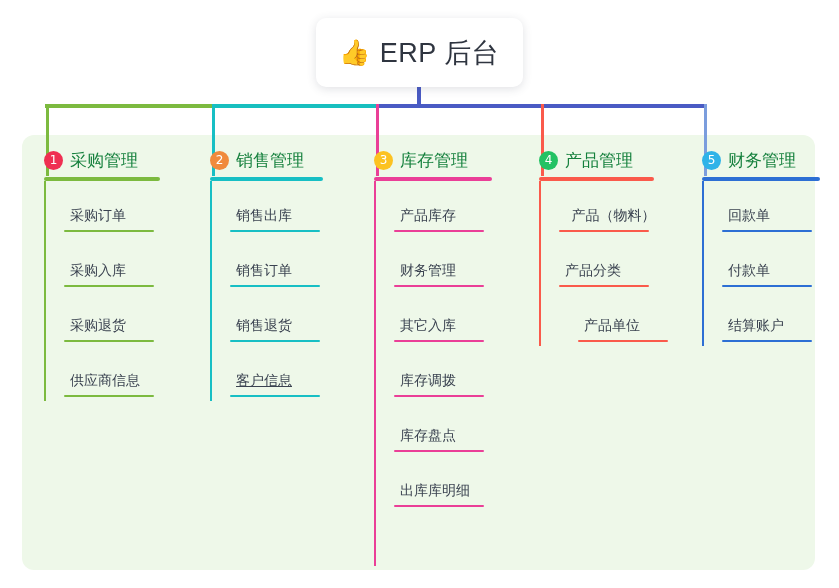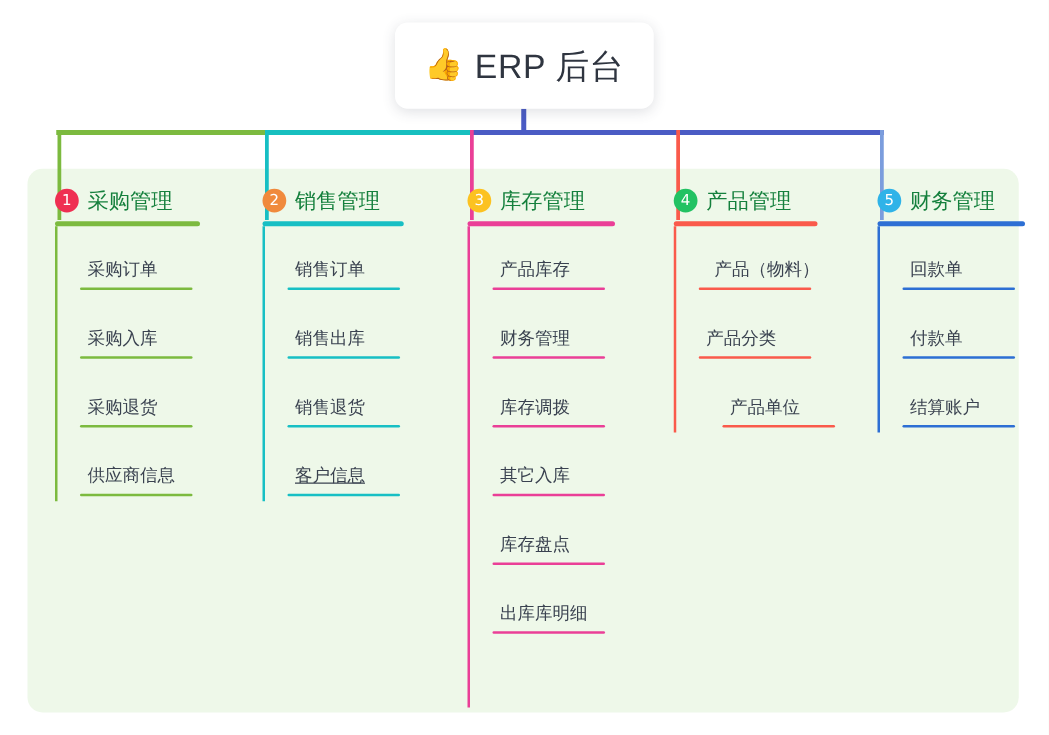--- a/index.html
+++ b/index.html
@@ -103,38 +103,38 @@
         </div>
       </div>
       <div class="col" style="left: 196px; top: 148px;">
         <div class="col-head">
           <span class="badge" style="background: rgb(240, 138, 60);">2</span>
           <span class="col-title">销售管理</span>
         </div>
         <div class="head-rule" style="width: 113px; background: rgb(23, 191, 196); margin-left: 14px;"></div>
         <div class="leaves">
           <div class="spine" style="background: rgb(23, 191, 196); height: 220px;"></div>
+          <div class="leaf" style="height: 55px;"><span class="leaf-text" style="margin-top: 26px;">销售出库</span><div class="leaf-rule" style="background: rgb(23, 191, 196); margin-left: 0px; width: 90px;"></div></div>
           <div class="leaf" style="height: 55px;"><span class="leaf-text" style="margin-top: 26px;">销售订单</span><div class="leaf-rule" style="background: rgb(23, 191, 196); margin-left: 0px; width: 90px;"></div></div>
-          <div class="leaf" style="height: 55px;"><span class="leaf-text" style="margin-top: 26px;">销售出库</span><div class="leaf-rule" style="background: rgb(23, 191, 196); margin-left: 0px; width: 90px;"></div></div>
           <div class="leaf" style="height: 55px;"><span class="leaf-text" style="margin-top: 26px;">销售退货</span><div class="leaf-rule" style="background: rgb(23, 191, 196); margin-left: 0px; width: 90px;"></div></div>
           <div class="leaf" style="height: 55px;"><span class="leaf-text" style="margin-top: 26px; text-decoration: underline;">客户信息</span><div class="leaf-rule" style="background: rgb(23, 191, 196); margin-left: 0px; width: 90px;"></div></div>
         </div>
       </div>
       <div class="col" style="left: 360px; top: 148px;">
         <div class="col-head">
           <span class="badge" style="background: rgb(252, 194, 33);">3</span>
           <span class="col-title">库存管理</span>
         </div>
         <div class="head-rule" style="width: 118px; background: rgb(234, 63, 151); margin-left: 14px;"></div>
         <div class="leaves">
           <div class="spine" style="background: rgb(234, 63, 151); height: 385px;"></div>
           <div class="leaf" style="height: 55px;"><span class="leaf-text" style="margin-top: 26px;">产品库存</span><div class="leaf-rule" style="background: rgb(234, 63, 151); margin-left: 0px; width: 90px;"></div></div>
           <div class="leaf" style="height: 55px;"><span class="leaf-text" style="margin-top: 26px;">财务管理</span><div class="leaf-rule" style="background: rgb(234, 63, 151); margin-left: 0px; width: 90px;"></div></div>
+          <div class="leaf" style="height: 55px;"><span class="leaf-text" style="margin-top: 26px;">其它入库</span><div class="leaf-rule" style="background: rgb(234, 63, 151); margin-left: 0px; width: 90px;"></div></div>
           <div class="leaf" style="height: 55px;"><span class="leaf-text" style="margin-top: 26px;">库存调拨</span><div class="leaf-rule" style="background: rgb(234, 63, 151); margin-left: 0px; width: 90px;"></div></div>
-          <div class="leaf" style="height: 55px;"><span class="leaf-text" style="margin-top: 26px;">其它入库</span><div class="leaf-rule" style="background: rgb(234, 63, 151); margin-left: 0px; width: 90px;"></div></div>
           <div class="leaf" style="height: 55px;"><span class="leaf-text" style="margin-top: 26px;">库存盘点</span><div class="leaf-rule" style="background: rgb(234, 63, 151); margin-left: 0px; width: 90px;"></div></div>
           <div class="leaf" style="height: 55px;"><span class="leaf-text" style="margin-top: 26px;">出库库明细</span><div class="leaf-rule" style="background: rgb(234, 63, 151); margin-left: 0px; width: 90px;"></div></div>
         </div>
       </div>
       <div class="col" style="left: 525px; top: 148px;">
         <div class="col-head">
           <span class="badge" style="background: rgb(34, 194, 99);">4</span>
           <span class="col-title">产品管理</span>
         </div>
         <div class="head-rule" style="width: 115px; background: rgb(250, 90, 75); margin-left: 14px;"></div>

